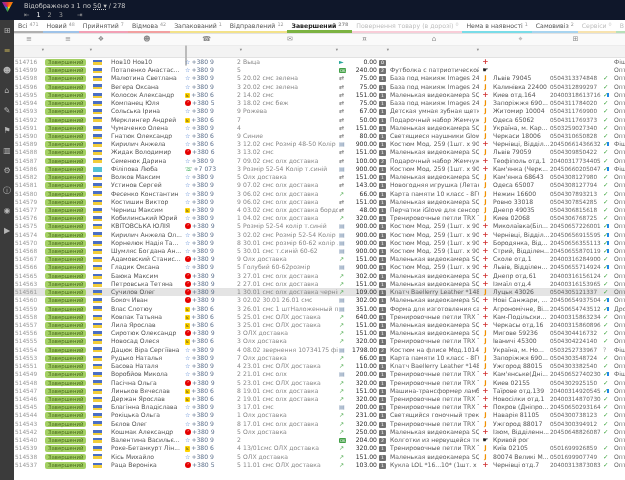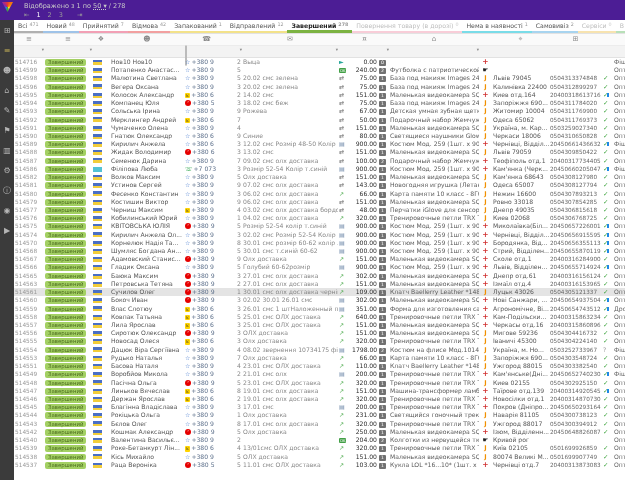--- a/index.html
+++ b/index.html
@@ -1,18 +1,18 @@
 <!DOCTYPE html>
 <html><head>
 <meta charset="utf-8">
 <style>
   html,body{margin:0;padding:0;width:625px;height:480px;overflow:hidden;background:#fff;
     font-family:"DejaVu Sans",sans-serif;-webkit-font-smoothing:antialiased}
   
-  .topbar{position:absolute;left:0;top:0;width:625px;height:20px;background:#4c1d95;z-index:5}
+  .topbar{position:absolute;left:0;top:0;width:625px;height:20px;background:#0f172a;z-index:5}
   .logo{position:absolute;left:2px;top:2px;width:11px;height:10px;
     background:conic-gradient(#e53935,#fb8c00,#fdd835,#43a047,#1e88e5,#8e24aa,#e53935);
     clip-path:polygon(0 0,100% 0,50% 100%)}
   .shown{position:absolute;left:24px;top:2px;font-size:6.5px;color:#c9c9c9;white-space:nowrap}
   .shown u{text-decoration:underline dotted;cursor:pointer}
   .pager{position:absolute;left:24px;top:11px;font-size:6.5px;color:#9a9a9a;display:flex;gap:7px}
   .pager .cur{color:#fff}
   
   .sidebar{position:absolute;left:0;top:20px;width:14px;height:460px;background:#3b3b3b;z-index:4;
     display:flex;flex-direction:column;align-items:center;padding-top:6px;box-sizing:border-box;gap:11px}

